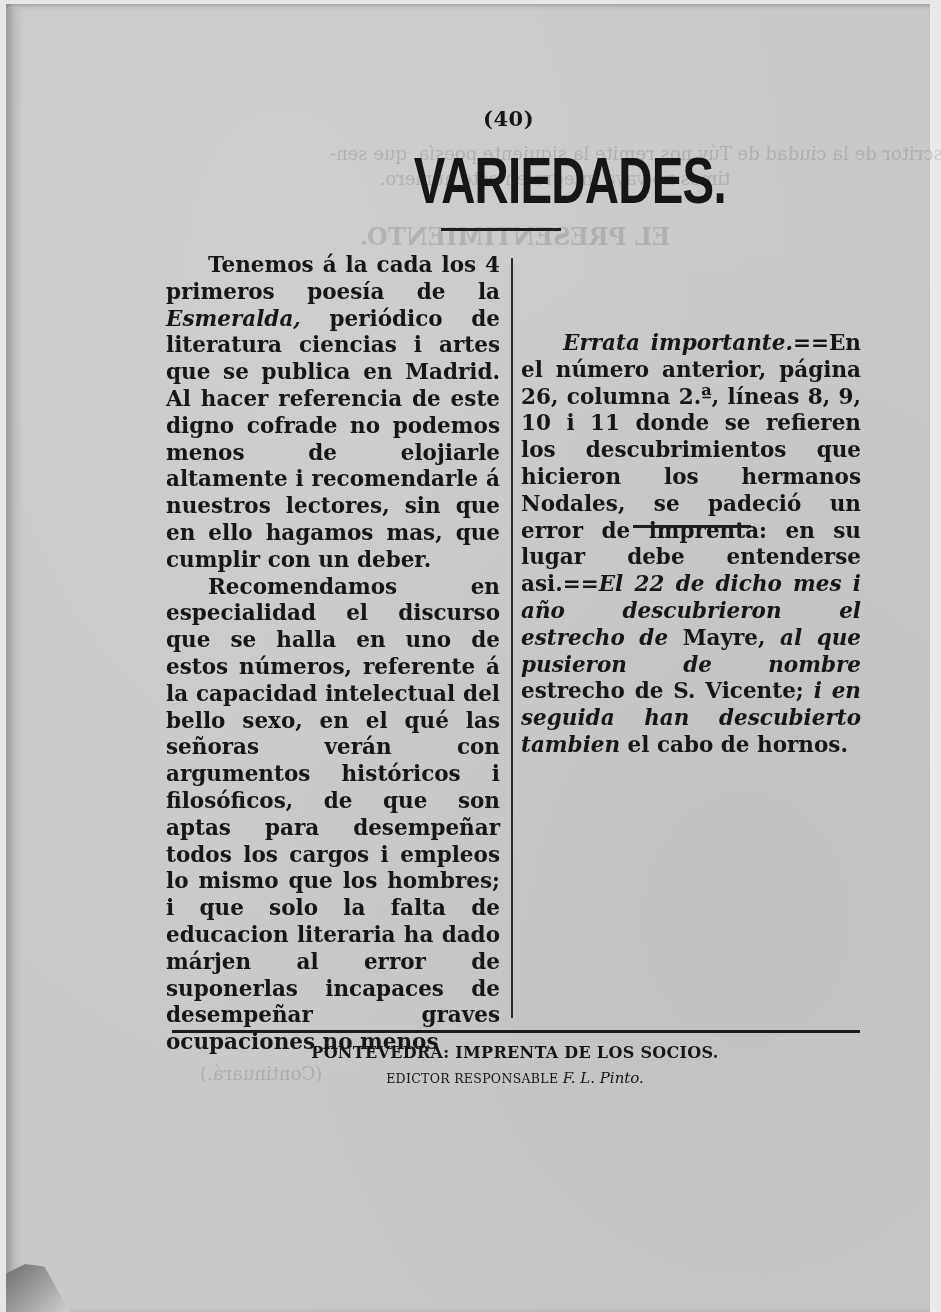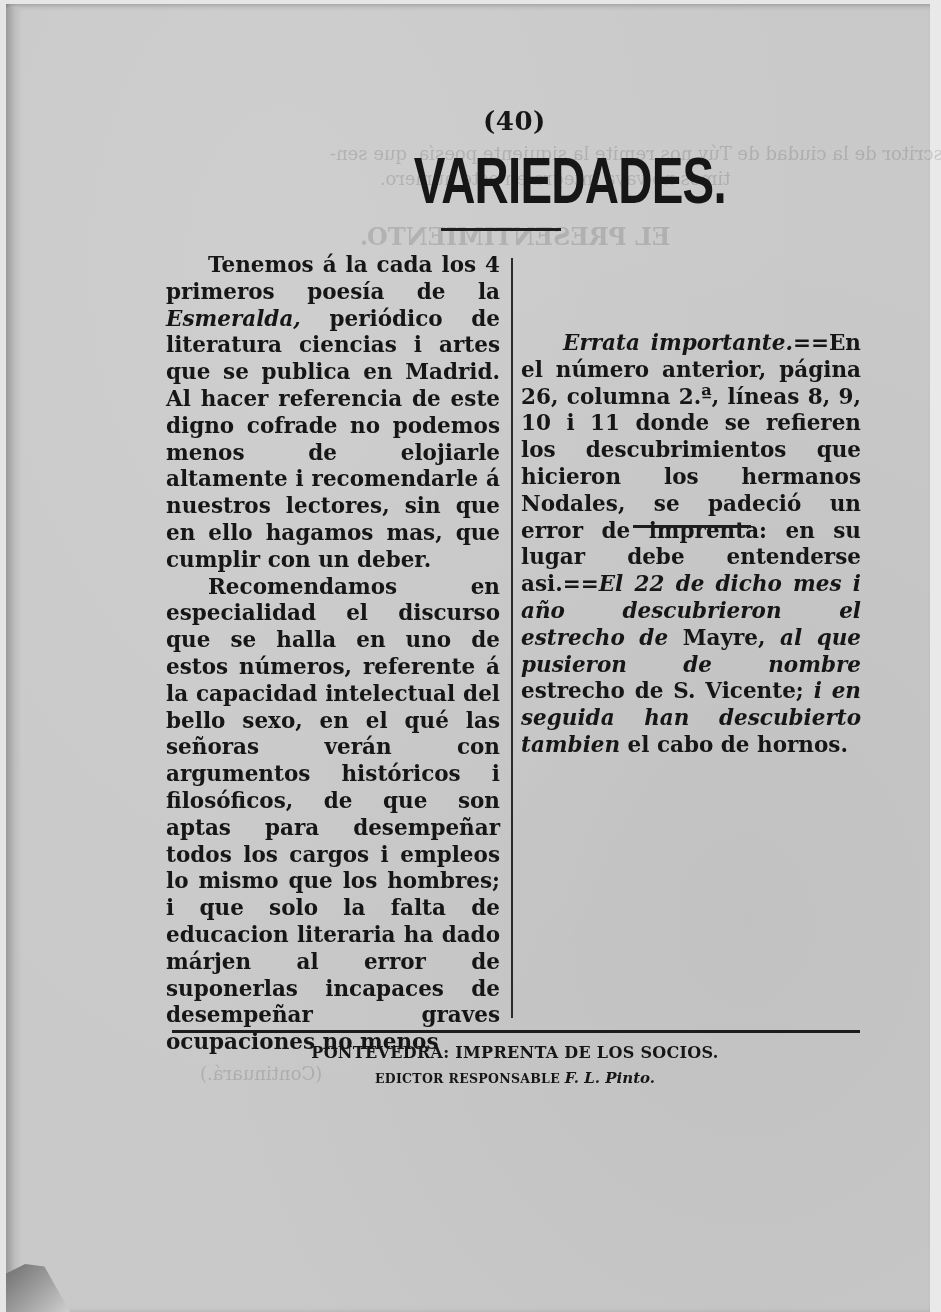--- a/index.html
+++ b/index.html
@@ -26,21 +26,21 @@
       position: absolute; left: 930px; top: 0; width: 11px; height: 1312px;
       background: #e9e9e9;
     }
     .corner-fold {
       position: absolute; left: 6px; top: 1264px; width: 64px; height: 48px;
       background: linear-gradient(135deg, #6f6f6f, #a7a7a7 60%, #d0d0d0);
       clip-path: polygon(0 20%, 30% 0, 60% 5%, 100% 100%, 0 100%);
     }
     .page-number {
       position: absolute; left: 483px; top: 106px;
-      font-family: "DejaVu Serif", serif; font-weight: bold; font-size: 26px;
+      font-family: "DejaVu Serif", serif; font-weight: bold; font-size: 21px;
       letter-spacing: 0.5px;
     }
     .title {
       position: absolute; left: 380px; top: 148px; width: 260px; text-align: center;
       font-family: "Liberation Sans", sans-serif; font-weight: bold;
       font-size: 64px; line-height: 66px; letter-spacing: -1px;
       transform: scaleX(0.74); transform-origin: center;
     }
     .title-rule {
       position: absolute; left: 441px; top: 228px; width: 120px; height: 3px; background: #1e1e1e;
@@ -64,21 +64,21 @@
     }
     .bottom-rule {
       position: absolute; left: 172px; top: 1030px; width: 688px; height: 3px; background: #1c1c1c;
     }
     .imprint {
       position: absolute; left: 170px; top: 1043px; width: 690px; text-align: center;
       font-family: "DejaVu Serif", serif; font-weight: bold; font-size: 16px; letter-spacing: 0.3px;
     }
     .editor {
       position: absolute; left: 170px; top: 1069px; width: 690px; text-align: center;
-      font-family: "DejaVu Serif", serif; font-weight: bold; font-size: 12.5px; letter-spacing: 0.3px;
+      font-family: "DejaVu Serif", serif; font-weight: normal; font-size: 12.5px; letter-spacing: 0.3px;
     }
     .editor .name { font-style: italic; font-size: 15px; letter-spacing: 0; }
     .bleed {
       position: absolute; color: rgba(40,40,40,0.16);
       font-family: "DejaVu Serif", serif; font-size: 18px; transform: scaleX(-1);
       white-space: nowrap; pointer-events: none;
     }
   </style>
 </head>
 <body>

